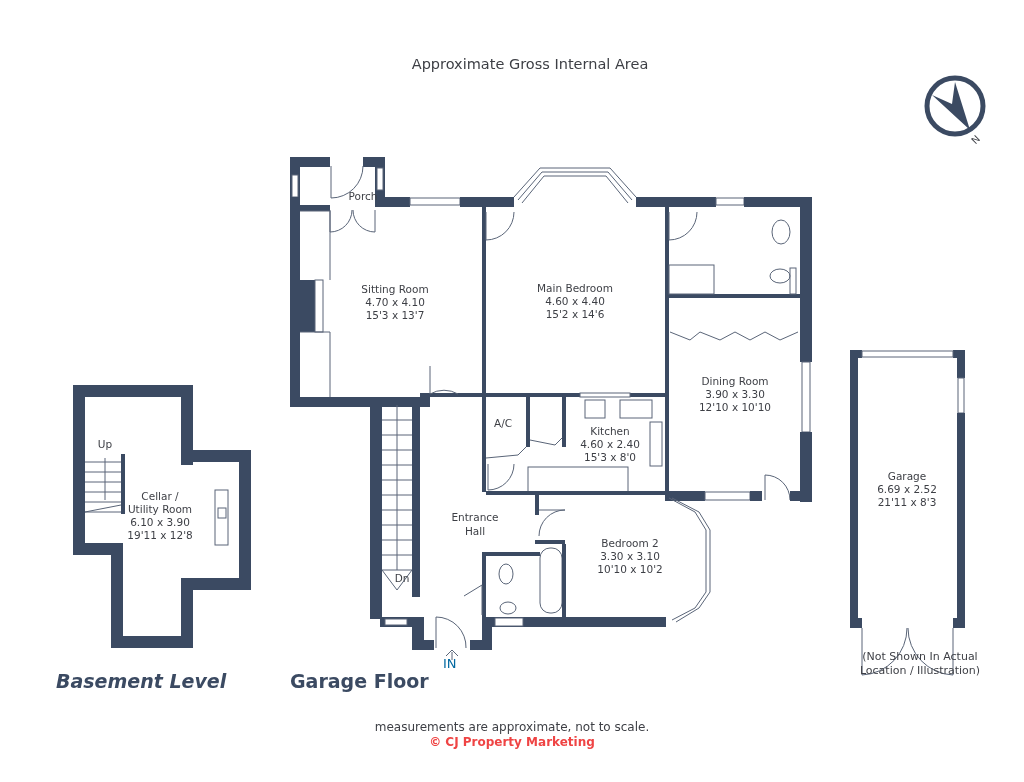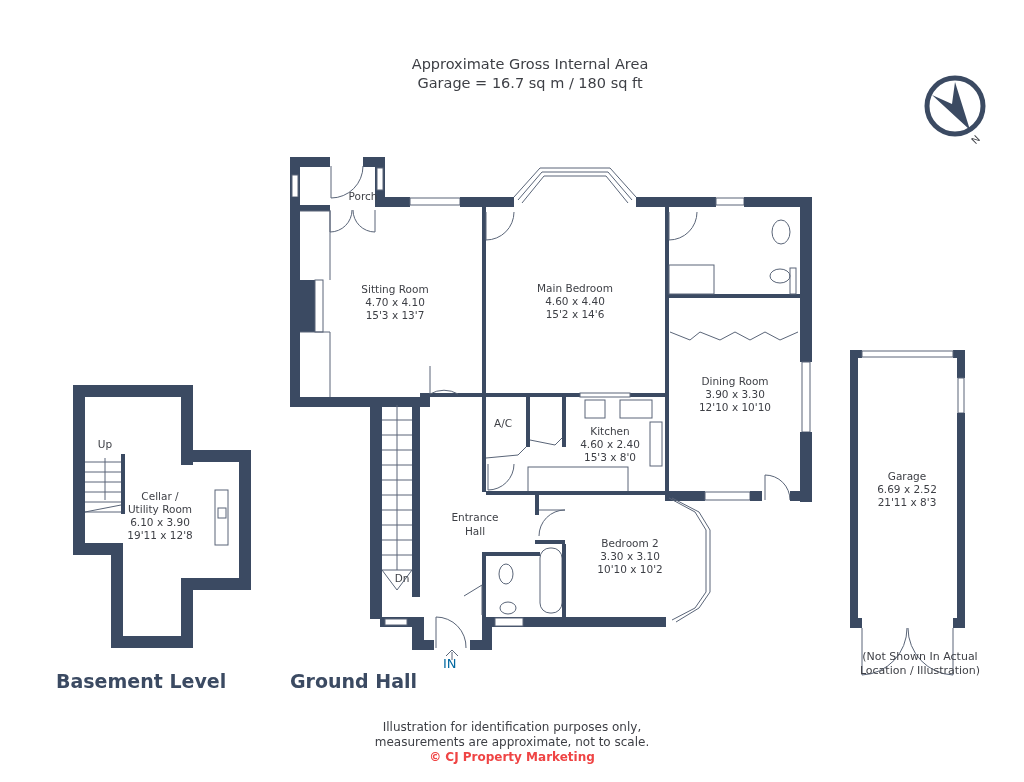--- a/index.html
+++ b/index.html
@@ -14,21 +14,20 @@
   .footer { position:absolute; left:0; top:720px; width:1024px; text-align:center; font-size:12px; line-height:15px; color:#3d3f45; }
   .footer .brand { color:#ef4444; font-weight:bold; }
   .garage-note { position:absolute; left:820px; top:650px; width:200px; text-align:center; font-size:11px; line-height:14px; color:#3d3f45; }
   .in-label { position:absolute; left:443px; top:656px; font-size:13px; color:#0369a1; }
 </style>
 </head>
 <body>
 
 <div class="header">
   <div>Approximate Gross Internal Area</div>
-  <div>Garage = 16.7 sq m / 180 sq ft</div>
 </div>
 
 <svg class="plan" width="1024" height="782" viewBox="0 0 1024 782">
 
   <g>
     <circle cx="955" cy="106" r="28" fill="none" stroke="#3b4a62" stroke-width="5"></circle>
     <path d="M932 95 L952 104 L955 82 L970 130 Z" fill="#3b4a62"></path>
     <text x="976" y="143" class="lbl" style="font-size:10px" transform="rotate(-45 976 140)">N</text>
   </g>
 
@@ -222,25 +221,24 @@
   </g>
   <g>
     <text class="lbl" x="907" y="480">Garage</text>
     <text class="lbl" x="907" y="493">6.69 x 2.52</text>
     <text class="lbl" x="907" y="506">21'11 x 8'3</text>
   </g>
 </svg>
 
 <div class="in-label">IN</div>
 
-<div class="floor-title" style="left:56px; top:670px;">Basement Level</div>
-<div class="floor-title" style="left:290px; top:670px;">Ground Hall</div>
+<div class="floor-title" style="left:56px; top:670px;font-style:italic;">Basement Level</div>
+<div class="floor-title" style="left:290px; top:670px;">Garage Floor</div>
 
 <div class="garage-note">
   <div>(Not Shown In Actual</div>
   <div>Location / Illustration)</div>
 </div>
 
 <div class="footer">
-  <div>Illustration for identification purposes only,</div>
   <div>measurements are approximate, not to scale.</div>
   <div class="brand">© CJ Property Marketing</div>
 </div>
 
 </body></html>

